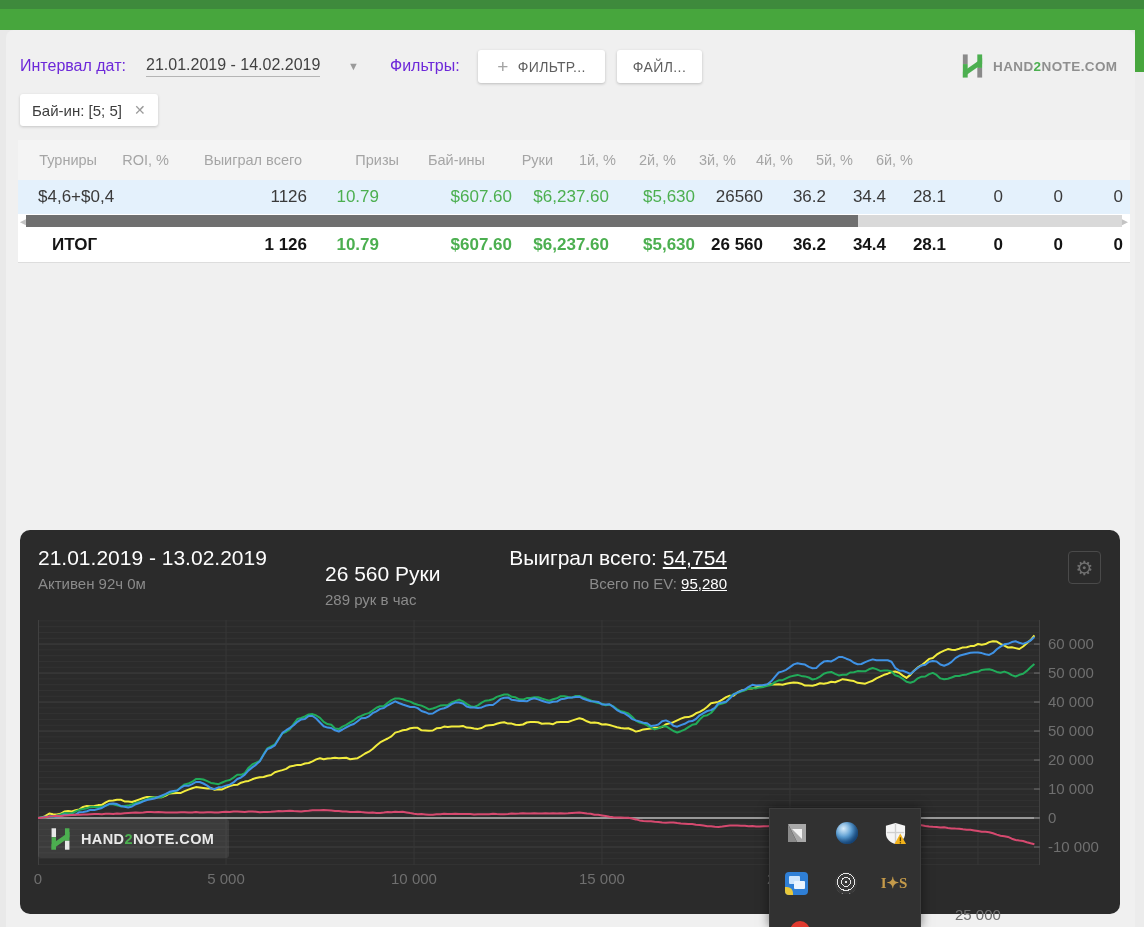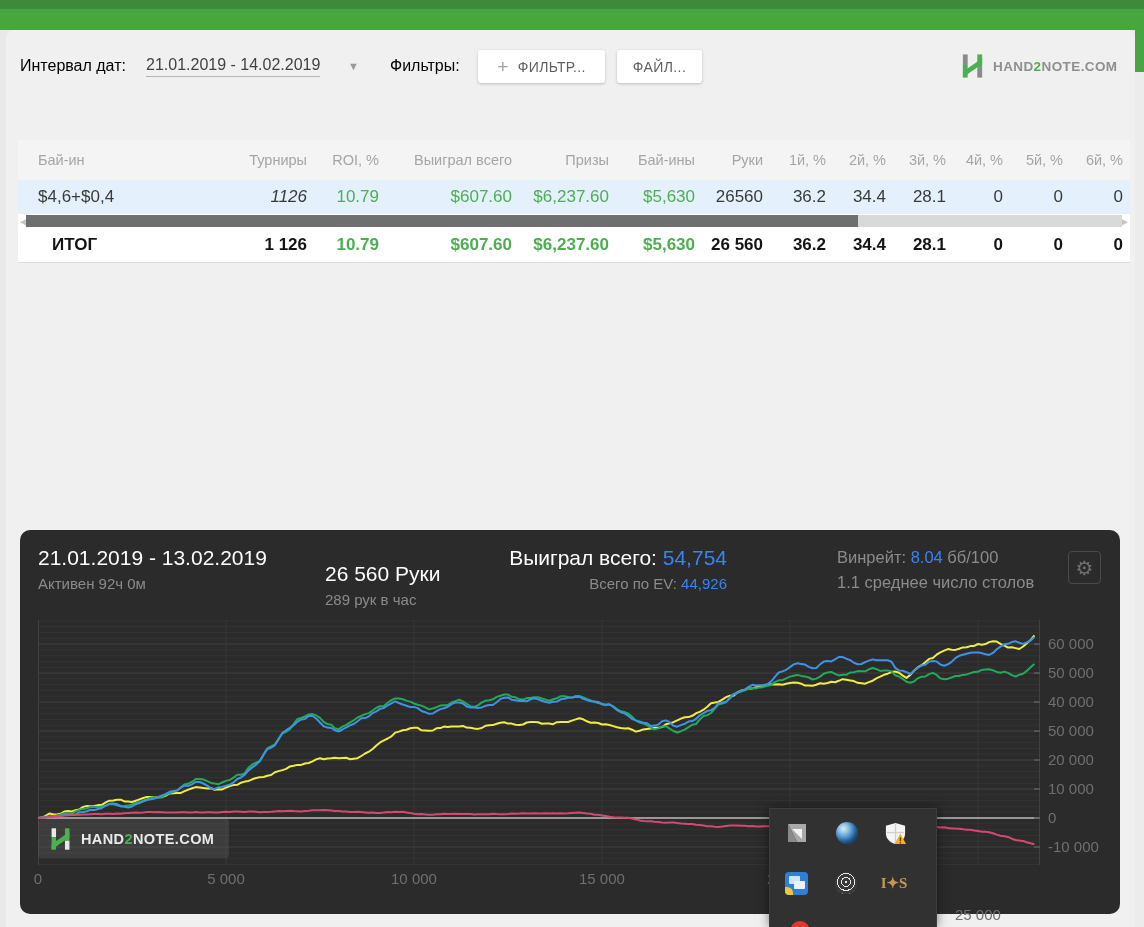--- a/index.html
+++ b/index.html
@@ -13,21 +13,21 @@
 
   
   #vscroll { right:0; top:30px; width:9px; height:897px; background:#ececec; }
   #vscroll-thumb { position:absolute; left:0; top:0; width:9px; height:42px; background:#47a63d; }
 
   
   #card { left:6px; top:30px; width:1129px; height:897px; background:#f0f0f0;
     border-radius:8px 8px 0 0; }
 
   
-  .lbl { color:#000000; font-size:16px; }
+  .lbl { color:#6d28d9; font-size:16px; }
   #date-value { color:#424242; font-size:16px; border-bottom:1px solid #b5b5b5; padding-bottom:2px; }
   .caret { color:#9a9a9a; font-size:11px; }
   .btn { background:#fff; border:none; border-radius:3px; height:33px;
     box-shadow:0 1px 3px rgba(0,0,0,.22); color:#5f5f5f; font-size:14px;
     letter-spacing:.4px; font-family:inherit; display:flex; align-items:center;
     justify-content:center; cursor:pointer; }
   .plus { color:#a3a3a3; font-size:19px; font-weight:400; margin-right:9px; line-height:1; }
 
   .brandtxt { font-size:13.5px; font-weight:bold; letter-spacing:.4px; color:#8f8f8f; }
   .brandtxt .num { color:#4caf50; }
@@ -55,36 +55,36 @@
   #hscroll { position:relative; height:14px; background:#fff; width:1112px; }
   #hscroll .track { position:absolute; left:8px; right:8px; top:1px; height:12px; background:#d9d9d9; }
   #hscroll .thumb { position:absolute; left:8px; top:1px; width:832px; height:12px; background:#6f6f6f; }
   .harrow { position:absolute; top:2px; font-size:10px; color:#c3c3c3; }
 
   
   #panel { left:14px; top:500px; width:1100px; height:384px; background:#2b2b2b;
     border-radius:10px; position:absolute; }
   .stat-title { color:#fdfdfd; font-size:21px; font-weight:500; white-space:nowrap; }
   .stat-sub { color:#8b8b8b; font-size:15px; margin-top:5px; white-space:nowrap; }
-  .gw { color:#3b82f6; }
+  .gw { color:#ffffff;text-decoration:underline; }
   .gray { color:#8b8b8b; }
   #gear-btn { position:absolute; left:1048px; top:21px; width:33px; height:33px;
     border:1px solid #4a4a4a; border-radius:4px; display:flex; align-items:center;
     justify-content:center; color:#707070; font-size:20px; cursor:pointer; }
 
   .ylab { position:absolute; font-size:15px; color:#6f6f6f; white-space:nowrap; }
   .xlab { position:absolute; font-size:15px; color:#6f6f6f; width:90px; text-align:center; }
 
   #watermark { position:absolute; left:18px; top:289px; width:191px; height:39px;
     background:rgba(125,125,125,.22); border-radius:3px; display:flex;
     align-items:center; padding-left:10px; }
   #watermark .brandtxt { color:#e9e9e9; font-size:14.5px; }
 
   
-  #tray { left:769px; top:808px; width:168px; height:119px; background:#313131;
+  #tray { left:769px; top:808px; width:152px; height:119px; background:#313131;
     border:1px solid #3d3d3d; border-bottom:none; box-shadow:0 0 10px rgba(0,0,0,.5);
     z-index:50; }
   .ticon { position:absolute; width:24px; height:24px; display:flex; align-items:center;
     justify-content:center; cursor:pointer; }
   .sphere { width:22px; height:22px; border-radius:50%;
     background:radial-gradient(circle at 34% 30%, #d8ecfa 0%, #5c9fd4 40%, #1b5e9e 80%);
     box-shadow:inset -3px -3px 5px rgba(10,40,80,.6); }
   .rings { width:22px; height:22px; border-radius:50%;
     background:repeating-radial-gradient(circle at 50% 45%, #e8e8e8 0 1px, #3a3a3a 1px 4px); }
   .rdp { width:23px; height:23px; border-radius:4px; background:#2f7fd6; position:relative; overflow:hidden; }
@@ -126,40 +126,43 @@
       <rect x="4" y="12" width="5" height="14" fill="#4caf50"></rect>
       <rect x="19" y="2" width="5" height="14" fill="#4caf50"></rect>
       <rect x="19" y="16" width="5" height="10" fill="#8a8a8a"></rect>
       <polygon points="4,20 24,6 24,12 4,26" fill="#4caf50"></polygon>
     </svg>
     <span class="brandtxt" style="margin-left:7px;">
       <span>HAND</span><span class="num">2</span><span>NOTE.COM</span>
     </span>
   </div>
 
+  <div class="abs" id="chip">
+    <span>Бай-ин: [5; 5]</span>
+    <span class="x">✕</span>
+  </div>
 
   <div class="abs" id="table">
     <div class="trow t-head" id="t-head">
-        <div class="tcell first" style="width: 210px;">Бай-ин</div>
         <div class="tcell" style="width: 95px;">Турниры</div>
         <div class="tcell" style="width: 72px;">ROI, %</div>
         <div class="tcell" style="width: 133px;">Выиграл всего</div>
         <div class="tcell" style="width: 97px;">Призы</div>
         <div class="tcell" style="width: 86px;">Бай-ины</div>
         <div class="tcell" style="width: 68px;">Руки</div>
         <div class="tcell" style="width: 63px;">1й, %</div>
         <div class="tcell" style="width: 60px;">2й, %</div>
         <div class="tcell" style="width: 60px;">3й, %</div>
         <div class="tcell" style="width: 57px;">4й, %</div>
         <div class="tcell" style="width: 60px;">5й, %</div>
         <div class="tcell" style="width: 60px;">6й, %</div>
       </div>
     <div class="trow t-data" id="t-data">
         <div class="tcell first" style="width: 210px;">$4,6+$0,4</div>
-        <div class="tcell" style="width: 95px; font-style: italic;">1126</div>
+        <div class="tcell" style="width: 95px;">1126</div>
         <div class="tcell green" style="width: 72px;">10.79</div>
         <div class="tcell green" style="width: 133px;">$607.60</div>
         <div class="tcell green" style="width: 97px;">$6,237.60</div>
         <div class="tcell green" style="width: 86px;">$5,630</div>
         <div class="tcell" style="width: 68px;">26560</div>
         <div class="tcell" style="width: 63px;">36.2</div>
         <div class="tcell" style="width: 60px;">34.4</div>
         <div class="tcell" style="width: 60px;">28.1</div>
         <div class="tcell" style="width: 57px;">0</div>
         <div class="tcell" style="width: 60px;">0</div>
@@ -195,30 +198,22 @@
     </div>
     <div class="abs" style="left:305px;top:32px;">
       <div class="stat-title">26 560 Руки</div>
       <div class="stat-sub">289 рук в час</div>
     </div>
     <div class="abs" style="left:455px;top:16px;width:252px;text-align:right;">
       <div class="stat-title">
         <span>Выиграл всего:</span> <span class="gw">54,754</span>
       </div>
       <div class="stat-sub">
-        <span>Всего по EV:</span> <span class="gw">44,926</span>
-      </div>
-    </div>
-    <div class="abs" style="left:817px;top:18px;font-size:16.5px;">
-      <div>
-        <span class="gray">Винрейт:</span>
-        <span class="gw">8.04</span>
-        <span class="gray">бб/100</span>
-      </div>
-      <div class="gray" style="margin-top:6px;">1.1 среднее число столов</div>
+        <span>Всего по EV:</span> <span class="gw">95,280</span>
+      </div>
     </div>
     <div id="gear-btn">⚙</div>
 
     <svg id="chart" class="abs" style="left:18px;top:90px;" width="1002" height="245">
         <line x1="0" y1="244.42011834319527" x2="1002" y2="244.42011834319527" stroke="#333333" stroke-width="1"></line>
         <line x1="0" y1="238.62130177514794" x2="1002" y2="238.62130177514794" stroke="#333333" stroke-width="1"></line>
         <line x1="0" y1="232.82248520710058" x2="1002" y2="232.82248520710058" stroke="#333333" stroke-width="1"></line>
         <line x1="0" y1="221.22485207100593" x2="1002" y2="221.22485207100593" stroke="#333333" stroke-width="1"></line>
         <line x1="0" y1="215.42603550295857" x2="1002" y2="215.42603550295857" stroke="#333333" stroke-width="1"></line>
         <line x1="0" y1="209.62721893491124" x2="1002" y2="209.62721893491124" stroke="#333333" stroke-width="1"></line>

